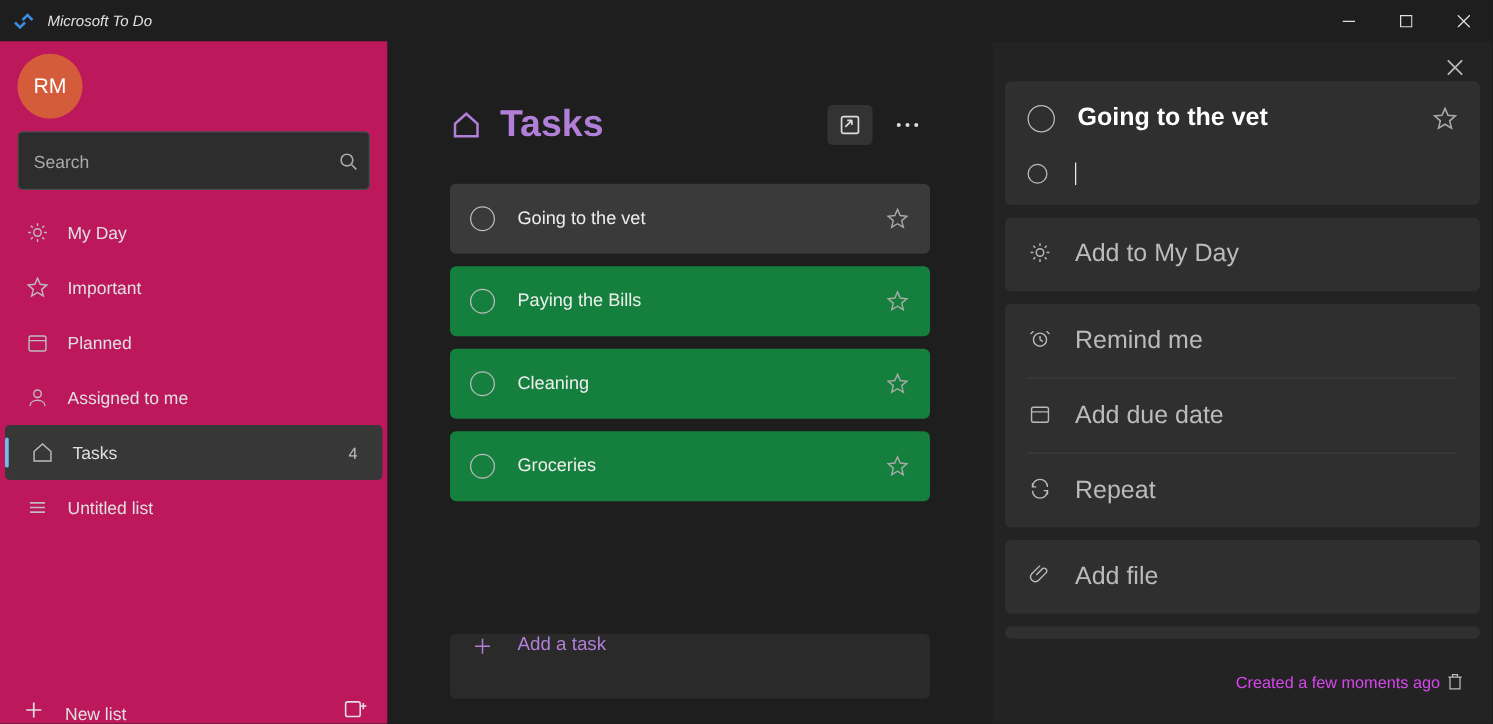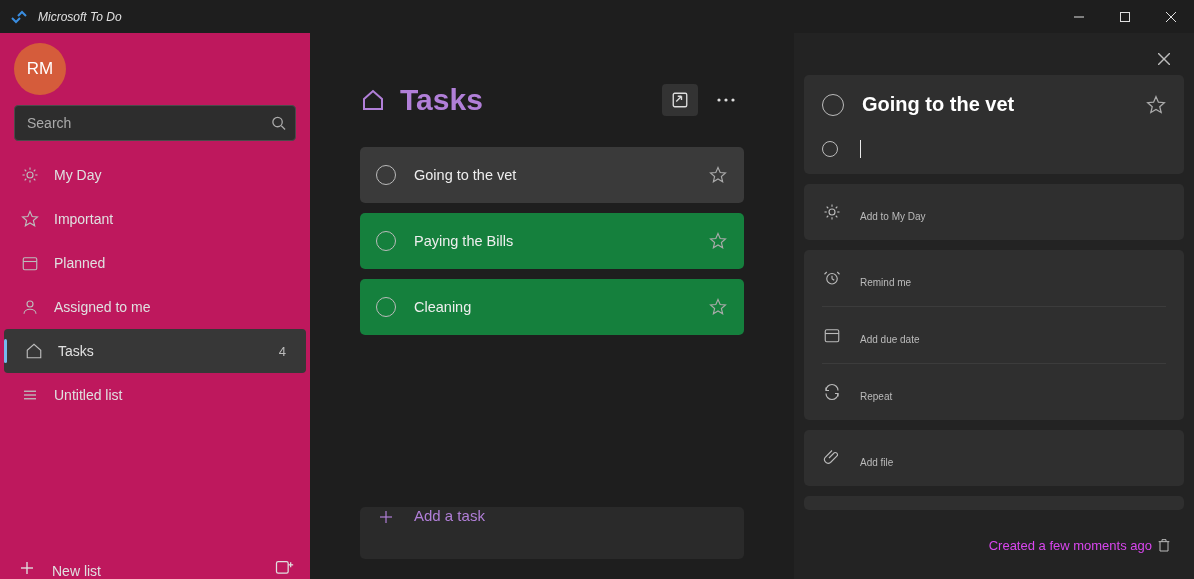--- a/index.html
+++ b/index.html
@@ -7,21 +7,21 @@
 .titlebar { height: 33px; background: #1e1e1e; display: flex; align-items: center; padding-left: 10px; font-style: italic; }
 .titlebar .logo { width: 18px; height: 18px; display:flex;align-items:center;justify-content:center;}
 .titlebar .app-title { font-size: 12px; margin-left: 10px; color: #e0e0e0; }
 .win-controls { margin-left: auto; display: flex; }
 .win-btn { width: 46px; height: 33px; display: flex; align-items: center; justify-content: center; color: #e0e0e0; }
 .main-layout { display: flex; height: calc(100% - 33px); }
 .sidebar { width: 310px; background: #be185d; padding-top: 10px; display: flex; flex-direction: column; }
 .avatar { width: 52px; height: 52px; border-radius: 50%; background: #d55c3b; color: #fff; display: flex; align-items: center; justify-content: center; font-size: 17px; margin-left: 14px; margin-bottom: 10px; font-weight:400;}
 .search-wrap { margin: 0 14px 12px 14px; }
 .search-box { position: relative; }
-.search-input { width: 100%; height: 36px; background: #2d2d2d; border:1px solid #4a4a4a; border-radius: 4px; color: #e0e0e0; padding: 0 36px 0 12px; font-size: 14px; }
+.search-input { width: 100%; height: 47px; background: #2d2d2d; border:1px solid #4a4a4a; border-radius: 4px; color: #e0e0e0; padding: 0 36px 0 12px; font-size: 14px; }
 .search-input::placeholder { color: #aaa; }
 .search-icon { position: absolute; right: 10px; top: 50%; transform: translateY(-50%); color: #aaa; }
 .nav-list { display:flex; flex-direction:column; }
 .nav-item { display: flex; align-items: center; height: 44px; padding: 0 20px; font-size: 14px; color: #e0e0e0; position: relative; }
 .nav-item .nicon { width: 20px; height: 20px; margin-right: 14px; display:flex;align-items:center;justify-content:center;color:#bdbdbd;}
 .nav-item.active { background: #373737; border-radius: 4px; margin:0 4px;}
 .nav-item.active::before { content:""; position:absolute; left:0px; top:10px; bottom:10px; width:3px; background:#76b9ed; border-radius:2px;}
 .nav-item .count { margin-left: auto; font-size: 13px; color: #bbb; }
 .sidebar-bottom { margin-top: auto; display:flex; align-items:flex-end; height:60px; padding:0 16px;}
 .bottom-plus { width:22px;height:22px;margin-right:14px; display:flex;align-items:center;justify-content:center;color:#e0e0e0;}
@@ -45,21 +45,21 @@
 .add-task-row .placeholder { color:#b17fd8; font-size:15px;}
 .detail { width: 400px; background:#232323; display:flex; flex-direction:column; padding:10px;}
 .detail-close { align-self:flex-end; width:32px;height:32px;display:flex;align-items:center;justify-content:center;color:#bbb; margin-right:4px;margin-bottom:0;}
 .detail-card { background:#2f2f2f; border-radius:5px; margin-bottom:10px;}
 .detail-title-row { display:flex; align-items:center; padding:18px;}
 .detail-title-row .circle{ width:22px;height:22px;}
 .detail-title { font-size:20px; font-weight:600; color:#fff; flex:1;}
 .detail-step-row { display:flex; align-items:center; padding:6px 18px 16px 18px;}
 .detail-step-row .circle { width:16px;height:16px;}
 .cursor-line { width:1px;height:18px;background:#eaeaea; margin-left:4px;}
-.option-row { display:flex; align-items:flex-end; padding:18px; color:#bbb; font-size:10px;}
+.option-row { display:flex; align-items:flex-start; padding:18px; color:#bbb; font-size:20px;}
 .option-row .oicon { width:20px;height:20px;margin-right:18px;display:flex;align-items:center;justify-content:center;}
 .divider { height:1px; background:#3c3c3c; margin:0 18px;}
 .detail-footer { margin-top:auto; display:flex; align-items:center; padding:12px 8px;}
 .footer-text { flex:1; text-align:right; font-size:13px; color:#d946ef;}
 .trash { width:24px;height:24px;color:#bbb;display:flex;align-items:center;justify-content:center;}
 svg{display:block;}
 </style>
 </head>
 <body>
 
@@ -234,20 +234,29 @@
       </div>
       <div class="task-row">
         <span class="circle"></span>
         <span class="task-title">Cleaning</span>
         <span class="star">
             <svg width="18" height="18" viewBox="0 0 24 24">
               <path d="M12 2 L14.9 8.6 L22 9.3 L16.5 14 L18.2 21 L12 17.3 L5.8 21 L7.5 14 L2 9.3 L9.1 8.6 Z" stroke="#aaa" fill="none" stroke-width="1.5"></path>
             </svg>
           </span>
       </div>
+      <div class="task-row">
+        <span class="circle"></span>
+        <span class="task-title">Groceries</span>
+        <span class="star">
+            <svg width="18" height="18" viewBox="0 0 24 24">
+              <path d="M12 2 L14.9 8.6 L22 9.3 L16.5 14 L18.2 21 L12 17.3 L5.8 21 L7.5 14 L2 9.3 L9.1 8.6 Z" stroke="#aaa" fill="none" stroke-width="1.5"></path>
+            </svg>
+          </span>
+      </div>
     </div>
     <div class="add-task-row">
       <span class="plus">
           <svg width="18" height="18" viewBox="0 0 24 24">
             <line x1="12" y1="4" x2="12" y2="20" stroke="#b17fd8" stroke-width="1.6"></line>
             <line x1="4" y1="12" x2="20" y2="12" stroke="#b17fd8" stroke-width="1.6"></line>
           </svg>
         </span>
       <span class="placeholder">Add a task</span>
     </div>

